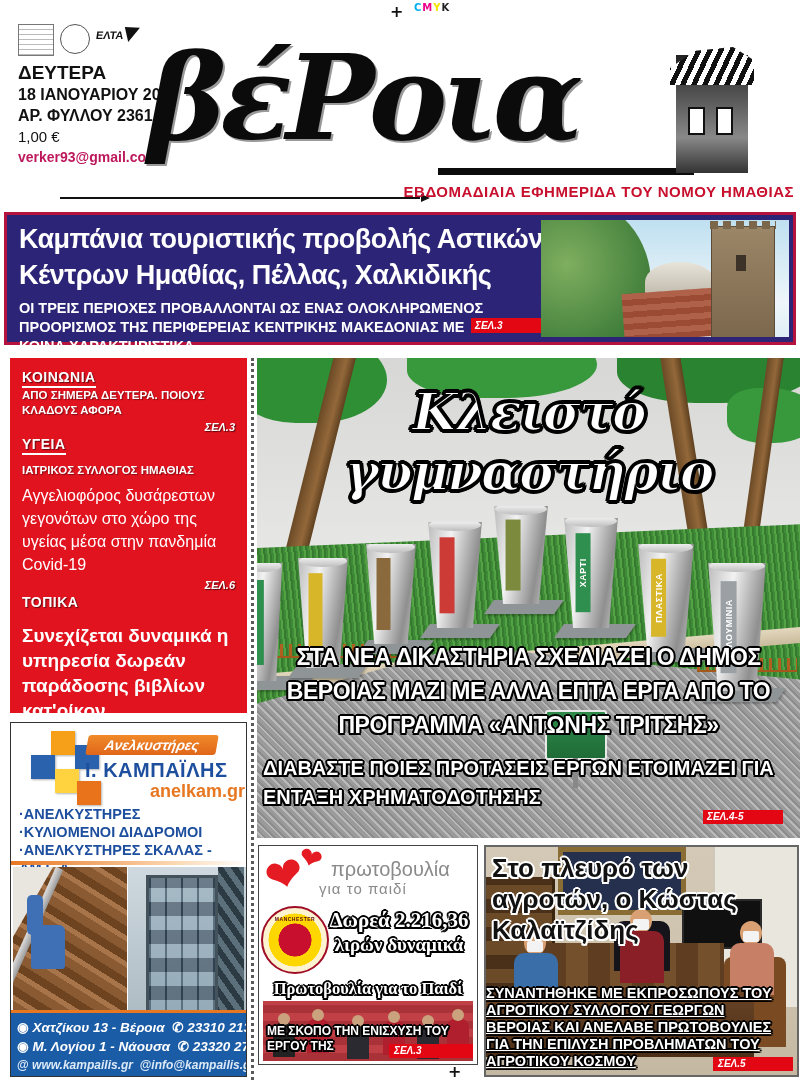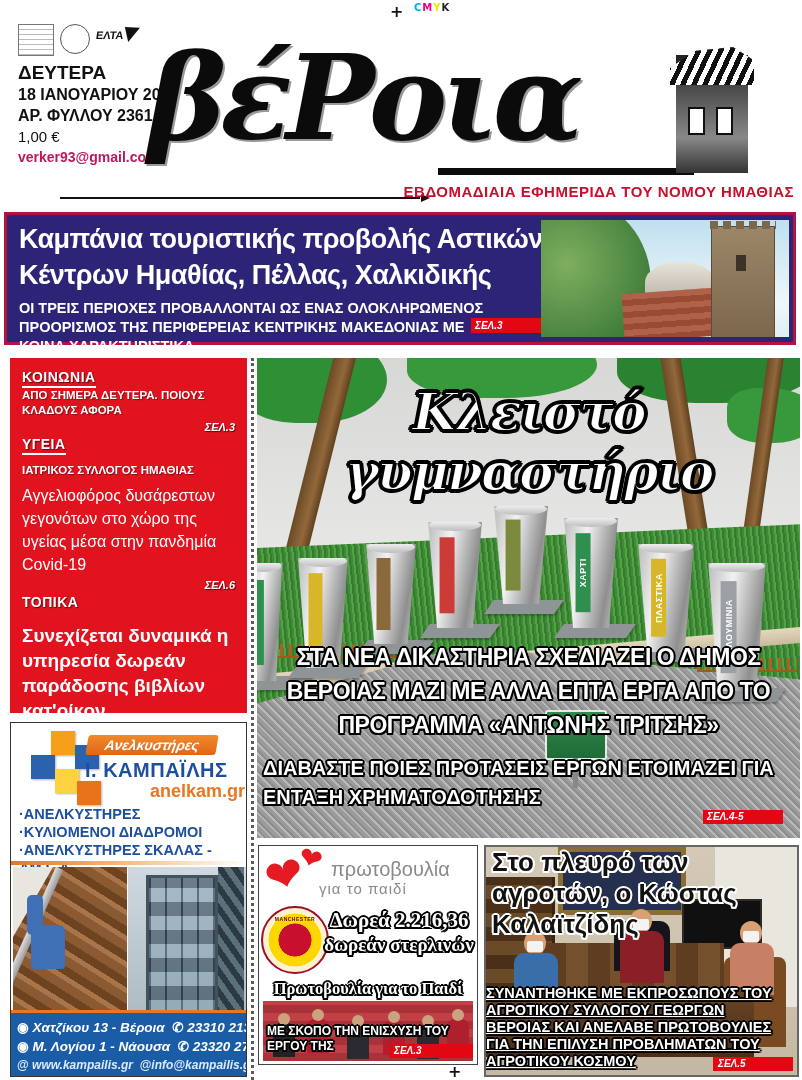--- a/index.html
+++ b/index.html
@@ -176,21 +176,21 @@
   .ag-wallr{position:absolute;right:0;top:0;width:82px;height:160px;background:#e9e6de;border-left:2px solid #cfc8ba;}
   .ag-tv{position:absolute;left:196px;top:52px;width:76px;height:46px;background:#101010;border:2px solid #2a2a2a;}
   .ag-cab{position:absolute;left:58px;top:96px;width:180px;height:46px;background:repeating-linear-gradient(90deg,#5e3d20 0 22px,#74502c 22px 44px);}
   .ag-desk{position:absolute;left:0;top:140px;width:268px;height:70px;background:linear-gradient(#6b4527,#4c2f17);}
   .person{position:absolute;}
   .person .head{position:absolute;left:10px;top:0;width:22px;height:24px;border-radius:50%;background:#d9a173;}
   .person .mask{position:absolute;left:13px;top:10px;width:16px;height:11px;background:#f3f3f3;border-radius:2px;}
   .person .body{position:absolute;left:0;top:22px;width:44px;height:52px;border-radius:10px 10px 0 0;}
   .ag-chair{position:absolute;left:128px;top:74px;width:56px;height:50px;border-radius:10px 10px 0 0;background:#14141a;}
   .ag-chair2{position:absolute;left:238px;top:110px;width:62px;height:90px;background:#7a4a22;border-radius:8px 8px 0 0;}
-  .ag-headline{position:absolute;left:6px;top:0;width:300px;font:700 26px/31px "Liberation Sans",sans-serif;color:#111;
+  .ag-headline{position:absolute;left:6px;top:6px;width:300px;font:700 26px/31px "Liberation Sans",sans-serif;color:#111;
       text-shadow:2px 0 0 #fff,-2px 0 0 #fff,0 2px 0 #fff,0 -2px 0 #fff,1.5px 1.5px 0 #fff,-1.5px 1.5px 0 #fff,1.5px -1.5px 0 #fff,-1.5px -1.5px 0 #fff;}
   .ag-caption{position:absolute;left:0;top:138px;width:300px;font:700 14.5px/17px "Liberation Sans",sans-serif;text-decoration:underline;}
   .ag-tag{position:absolute;right:4px;bottom:4px;width:80px;height:14px;background:#e30613;
       font:italic 700 10px/14px "Liberation Sans",sans-serif;color:#fff;padding-left:5px;box-sizing:border-box;}
 </style>
 </head>
 <body>
 
 <div class="page">
 
@@ -347,21 +347,21 @@
 
   <section class="charity">
     <span class="heart" style="left:6px;top:2px;font-size:46px;transform:rotate(-14deg);">❤</span>
     <span class="heart" style="left:40px;top:-4px;font-size:28px;transform:rotate(16deg);">❤</span>
     <div class="ch-logo1">πρωτοβουλία</div>
     <div class="ch-logo2">για το παιδί</div>
     <div class="crest">
       <span class="ctext">MANCHESTER</span>
     </div>
     <div class="ch-line ch-l1 outline-w">Δωρεά 2.216,36</div>
-    <div class="ch-line ch-l2 outline-w">δωρεάν στερλινών</div>
+    <div class="ch-line ch-l2 outline-w">λιρών δυναμικά</div>
     <div class="ch-line ch-l4 outline-w">Πρωτοβουλία για το Παιδί</div>
     <div class="ch-photo">
       <span class="fig" style="left:10px;top:22px;background:#222;"></span>
       <span class="fig red" style="left:44px;top:18px;"></span>
       <span class="fig" style="left:84px;top:24px;"></span>
       <span class="fig red" style="left:120px;top:20px;"></span>
       <span class="fig" style="left:154px;top:24px;"></span>
       <span class="fig red" style="left:184px;top:18px;"></span>
     </div>
     <div class="ch-caption outline-w">ΜΕ ΣΚΟΠΟ ΤΗΝ ΕΝΙΣΧΥΣΗ ΤΟΥ ΕΡΓΟΥ ΤΗΣ</div>

